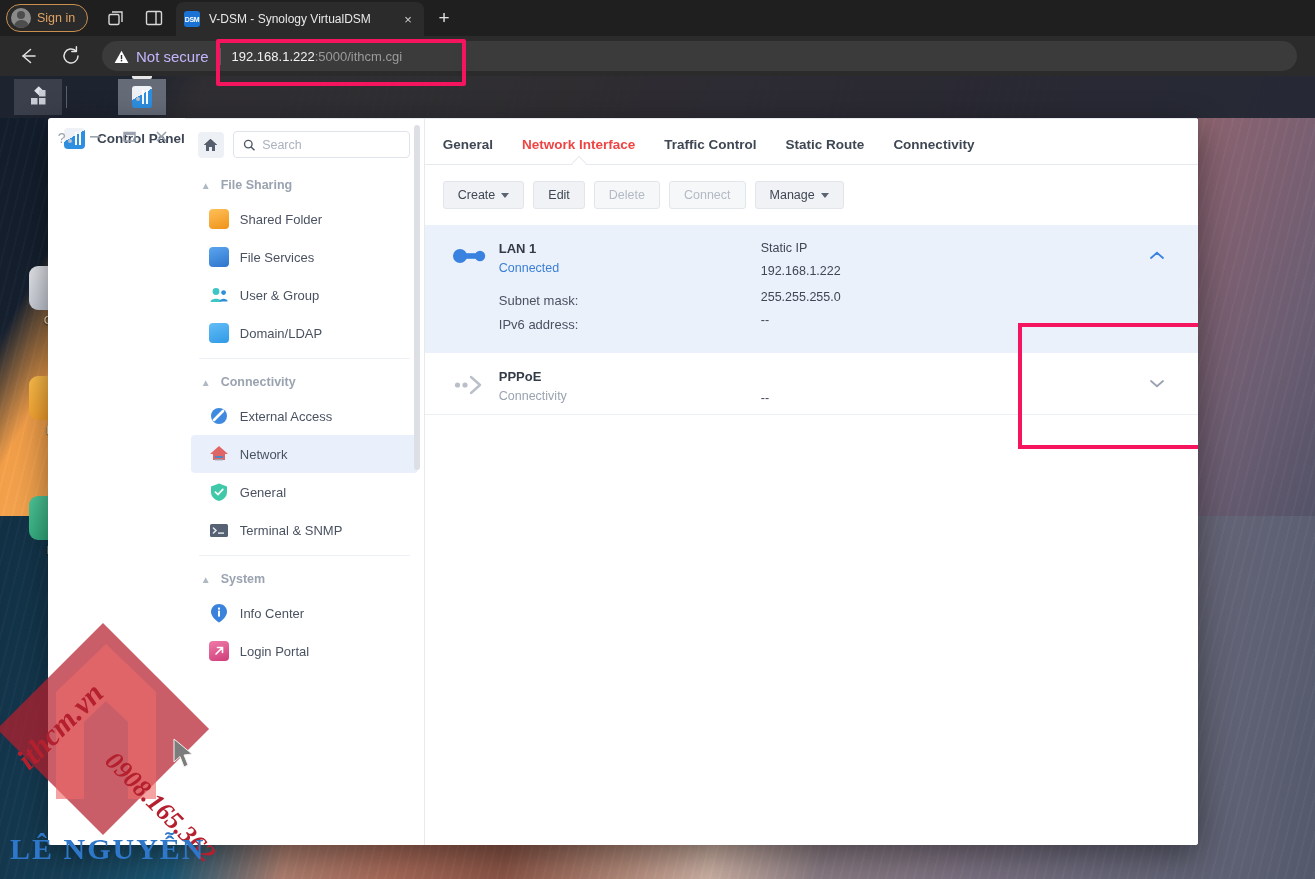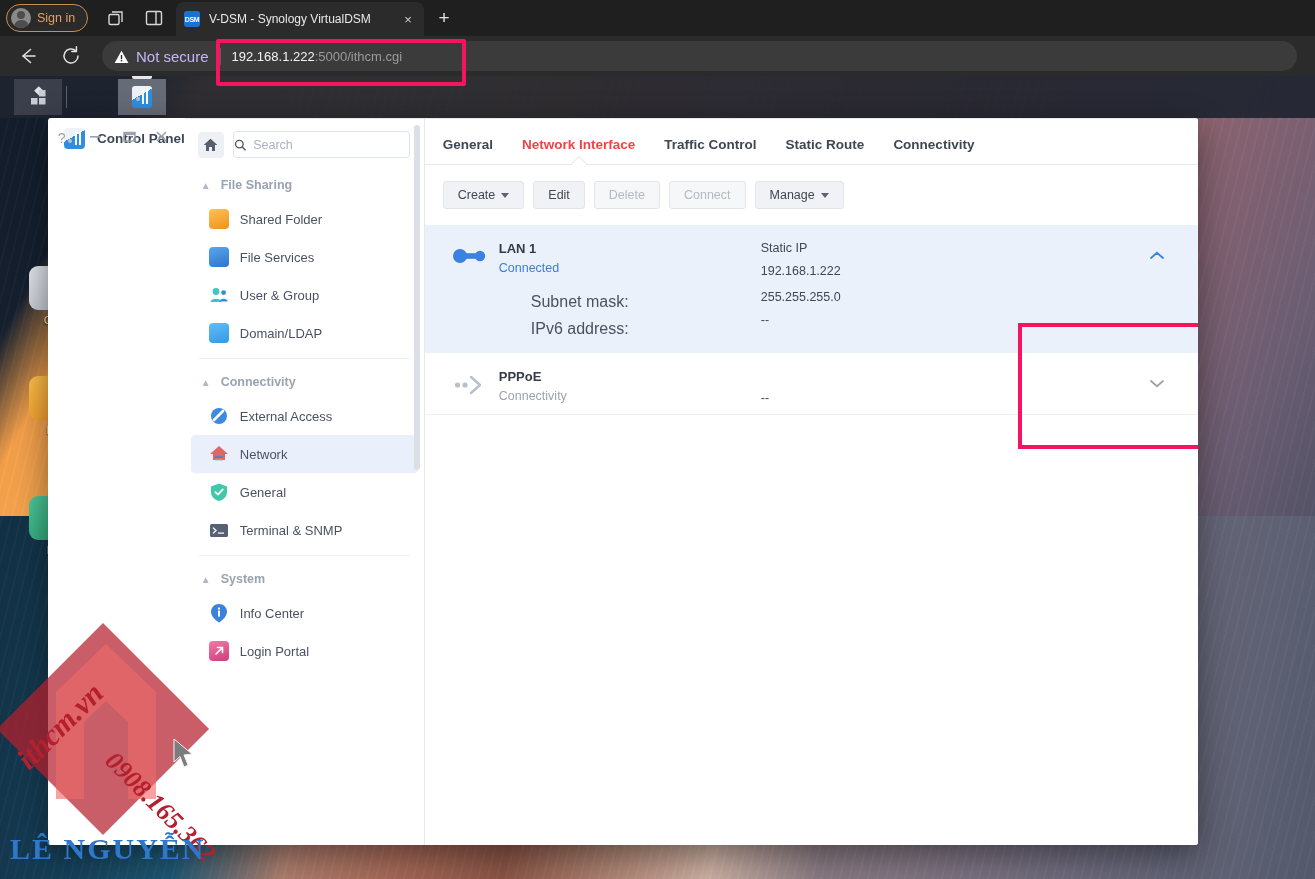--- a/index.html
+++ b/index.html
@@ -107,21 +107,21 @@
   #wb-min  { right:78px; }
   #wb-max  { right:44px; }
   #wb-close{ right:12px; }
 
   #cp-body { flex:1 1 auto; display:flex; min-height:0; border-top:1px solid #e6eaef; }
 
   
   #cp-sidebar { width:240px; flex:0 0 240px; border-right:1px solid #e6eaef; position:relative; background:#fff; }
   #side-search-row { display:flex; align-items:center; gap:9px; padding:12px 14px 10px 13px; }
   #home-btn { width:26px; height:26px; border-radius:4px; background:#edf0f4; display:flex; align-items:center; justify-content:center; flex:0 0 auto;}
-  #search-box { flex:1; height:27px; border:1px solid #dfe4ea; border-radius:4px; display:flex; align-items:center; gap:7px; }
+  #search-box { flex:1; height:27px; border:1px solid #dfe4ea; border-radius:4px; display:flex; align-items:center; padding-left:9px; gap:7px; }
   #search-box input { border:0; outline:0; font-size:12.5px; color:#5a6473; font-family:inherit; background:transparent; width:100%; }
   #search-box input::placeholder { color:#aab2bd; }
 
   #side-scroll { position:absolute; left:0; top:49px; right:0; bottom:0; overflow:hidden; }
   .sec-head { display:flex; align-items:center; gap:10px; padding:10px 0 8px 16px; color:#9aa3b0; font-size:12.5px; font-weight:bold; }
   .sec-head .chev { font-size:10px; color:#b0b8c4; }
   .side-item { display:flex; align-items:center; gap:11px; height:38px; padding-left:18px; margin:0 6px; border-radius:4px; font-size:13px; color:#4a5261; }
   .side-item.active { background:#e9f0fb; }
   .side-ic { width:20px; height:20px; border-radius:4px; flex:0 0 auto; position:relative; }
   .hr-sep { height:1px; background:#edf0f4; margin:6px 14px; }
@@ -145,21 +145,21 @@
   #iface-list { margin-top:2px; }
   .iface { display:flex; padding:16px 0 16px 28px; position:relative; }
   #iface-lan { background:#eaf1fb; height:128px; }
   #iface-ppp { height:62px; border-bottom:1px solid #eceff3; }
   .if-ico { width:46px; flex:0 0 46px; padding-top:6px; }
   .if-namecol { width:262px; flex:0 0 262px; }
   .if-name { font-size:13px; font-weight:bold; color:#333b47; }
   .if-state { font-size:12.5px; margin-top:5px; }
   .if-state.on { color:#3a7fd5; }
   .if-state.off { color:#9aa3b0; }
-  .if-lbl { font-size:16px; color:#4a5261; margin-top:9px;margin-left:32px; }
+  .if-lbl { font-size:13px; color:#4a5261; margin-top:9px; }
   .if-valcol { flex:1; }
   .if-val { font-size:12.5px; color:#3f4754; }
   .if-val.m2 { margin-top:12px; }
   .if-val.m3 { margin-top:9px; }
   .if-chev { position:absolute; right:34px; top:24px; font-size:12px; }
   .if-chev.up { color:#3a7fd5; }
   .if-chev.down { color:#9aa3b0; }
 
   
   #hl-ip { position:absolute; left:593px; top:204px; width:232px; height:126px; border:4px solid #f4155e; z-index:9; }

